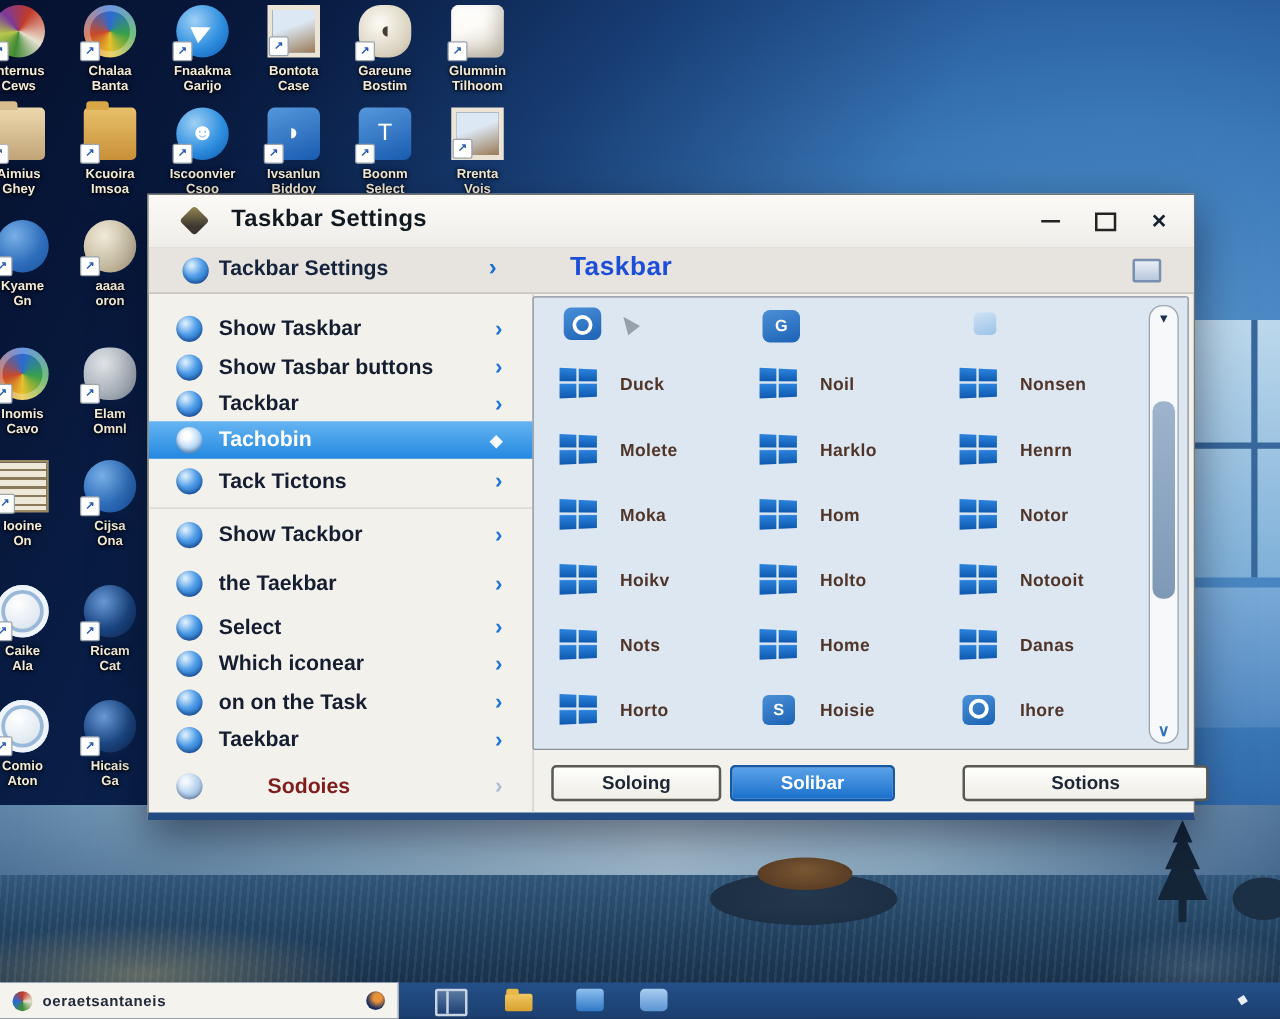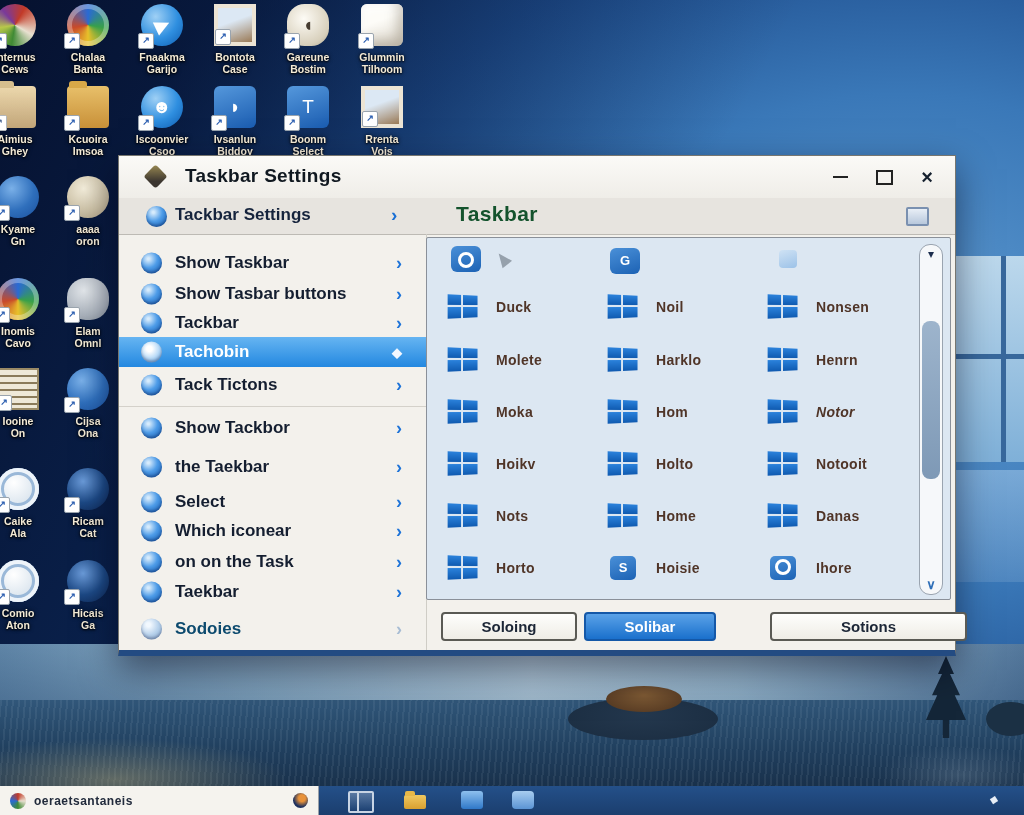--- a/index.html
+++ b/index.html
@@ -81,35 +81,35 @@
   .t-max{width:13px;height:11px;border:2px solid #222;}
   .t-close{font-size:20px;font-weight:bold;color:#15202e;line-height:16px;}
 
   .menubar{position:absolute;left:0;top:42px;width:100%;height:36px;background:#e7e4df;border-bottom:1px solid #bdbab4;}
   .sb-ic{width:21px;height:21px;border-radius:50%;
     background:radial-gradient(circle at 35% 30%,#d6ebfc 5%,#4e9ce8 45%,#0e55ac);
     box-shadow:inset 0 -2px 3px rgba(0,0,40,.3);}
   .mb-ic-left{position:absolute;left:27px;top:8px;}
   .mb-crumb{position:absolute;left:56px;top:7px;font-size:17px;font-weight:bold;color:#15233c;}
   .mb-arrow{position:absolute;left:272px;top:6px;font-size:19px;font-weight:bold;color:#1a6fd4;}
-  .mb-panel-title{position:absolute;left:337px;top:4px;font-size:21px;font-weight:bold;color:#14532d;letter-spacing:.4px;}
+  .mb-panel-title{position:absolute;left:337px;top:4px;font-size:21px;font-weight:bold;color:#1d4ed8;letter-spacing:.4px;}
   .mb-ic-right{position:absolute;right:26px;top:9px;width:19px;height:15px;border:2px solid #7a90b0;
     background:linear-gradient(180deg,#e8eef6,#b8c8dc);border-radius:2px;}
 
   .win-body{position:absolute;left:0;top:78px;width:100%;height:416px;}
   .sidebar{position:absolute;left:0;top:0;width:307px;height:416px;border-right:1px solid #cfcdc6;}
   .sb-item{position:absolute;left:0;width:307px;height:30px;}
   .sb-item .sb-ic{position:absolute;left:22px;top:50%;transform:translateY(-50%);}
   .sb-label{position:absolute;left:56px;top:50%;transform:translateY(-50%);font-size:17px;font-weight:bold;color:#141e30;white-space:nowrap;}
   .sb-arrow{position:absolute;right:24px;top:50%;transform:translateY(-50%);font-size:18px;font-weight:bold;color:#1f74d8;}
   .sb-item.sel{background:linear-gradient(180deg,#66b5f2,#2388e0);}
   .sb-item.sel .sb-label{color:#fff;}
   .sb-item.sel .sb-arrow{color:#f4f8ff;font-size:13px;}
   .sb-item.sel .sb-ic{background:radial-gradient(circle at 40% 35%,#ffffff 15%,#bcdcf8 50%,#5aa0e0);}
-  .sb-item.muted .sb-label{color:#0c4a6e;}
+  .sb-item.muted .sb-label{color:#7f1d1d;margin-left:39px;}
   .sb-item.muted .sb-arrow{color:#a8bdd4;}
   .sb-item.muted .sb-ic{background:radial-gradient(circle at 35% 30%,#f2f8fe 10%,#b8d2ec 50%,#8aaed4);}
   .sb-sep{position:absolute;left:0;width:307px;height:1px;background:#d4d1ca;}
 
   .gridbox{position:absolute;left:307px;top:3px;width:523px;height:361px;
     background:#dce7f2;border:1px solid #8a9099;border-radius:2px;}
   .gi-cell{position:absolute;width:150px;height:40px;}
   .winflag{position:absolute;left:0;top:8px;display:grid;grid-template-columns:13px 16px;
     grid-template-rows:10px 11px;gap:2px;transform:perspective(70px) rotateY(16deg);}
   .winflag i{display:block;background:linear-gradient(180deg,#2b82dc,#0f5ab0);}
@@ -542,21 +542,21 @@
             </div>
             <div class="gi-cell" style="left: 181px; top: 154px;">
               <span class="winflag">
                 <i></i>
                 <i></i>
                 <i></i>
                 <i></i>
               </span>
               <span class="gi-label">Hom</span>
             </div>
-            <div class="gi-cell" style="left: 341px; top: 154px; font-style: italic;">
+            <div class="gi-cell" style="left: 341px; top: 154px;">
               <span class="winflag">
                 <i></i>
                 <i></i>
                 <i></i>
                 <i></i>
               </span>
               <span class="gi-label">Notor</span>
             </div>
             <div class="gi-cell" style="left: 21px; top: 206px;">
               <span class="winflag">

